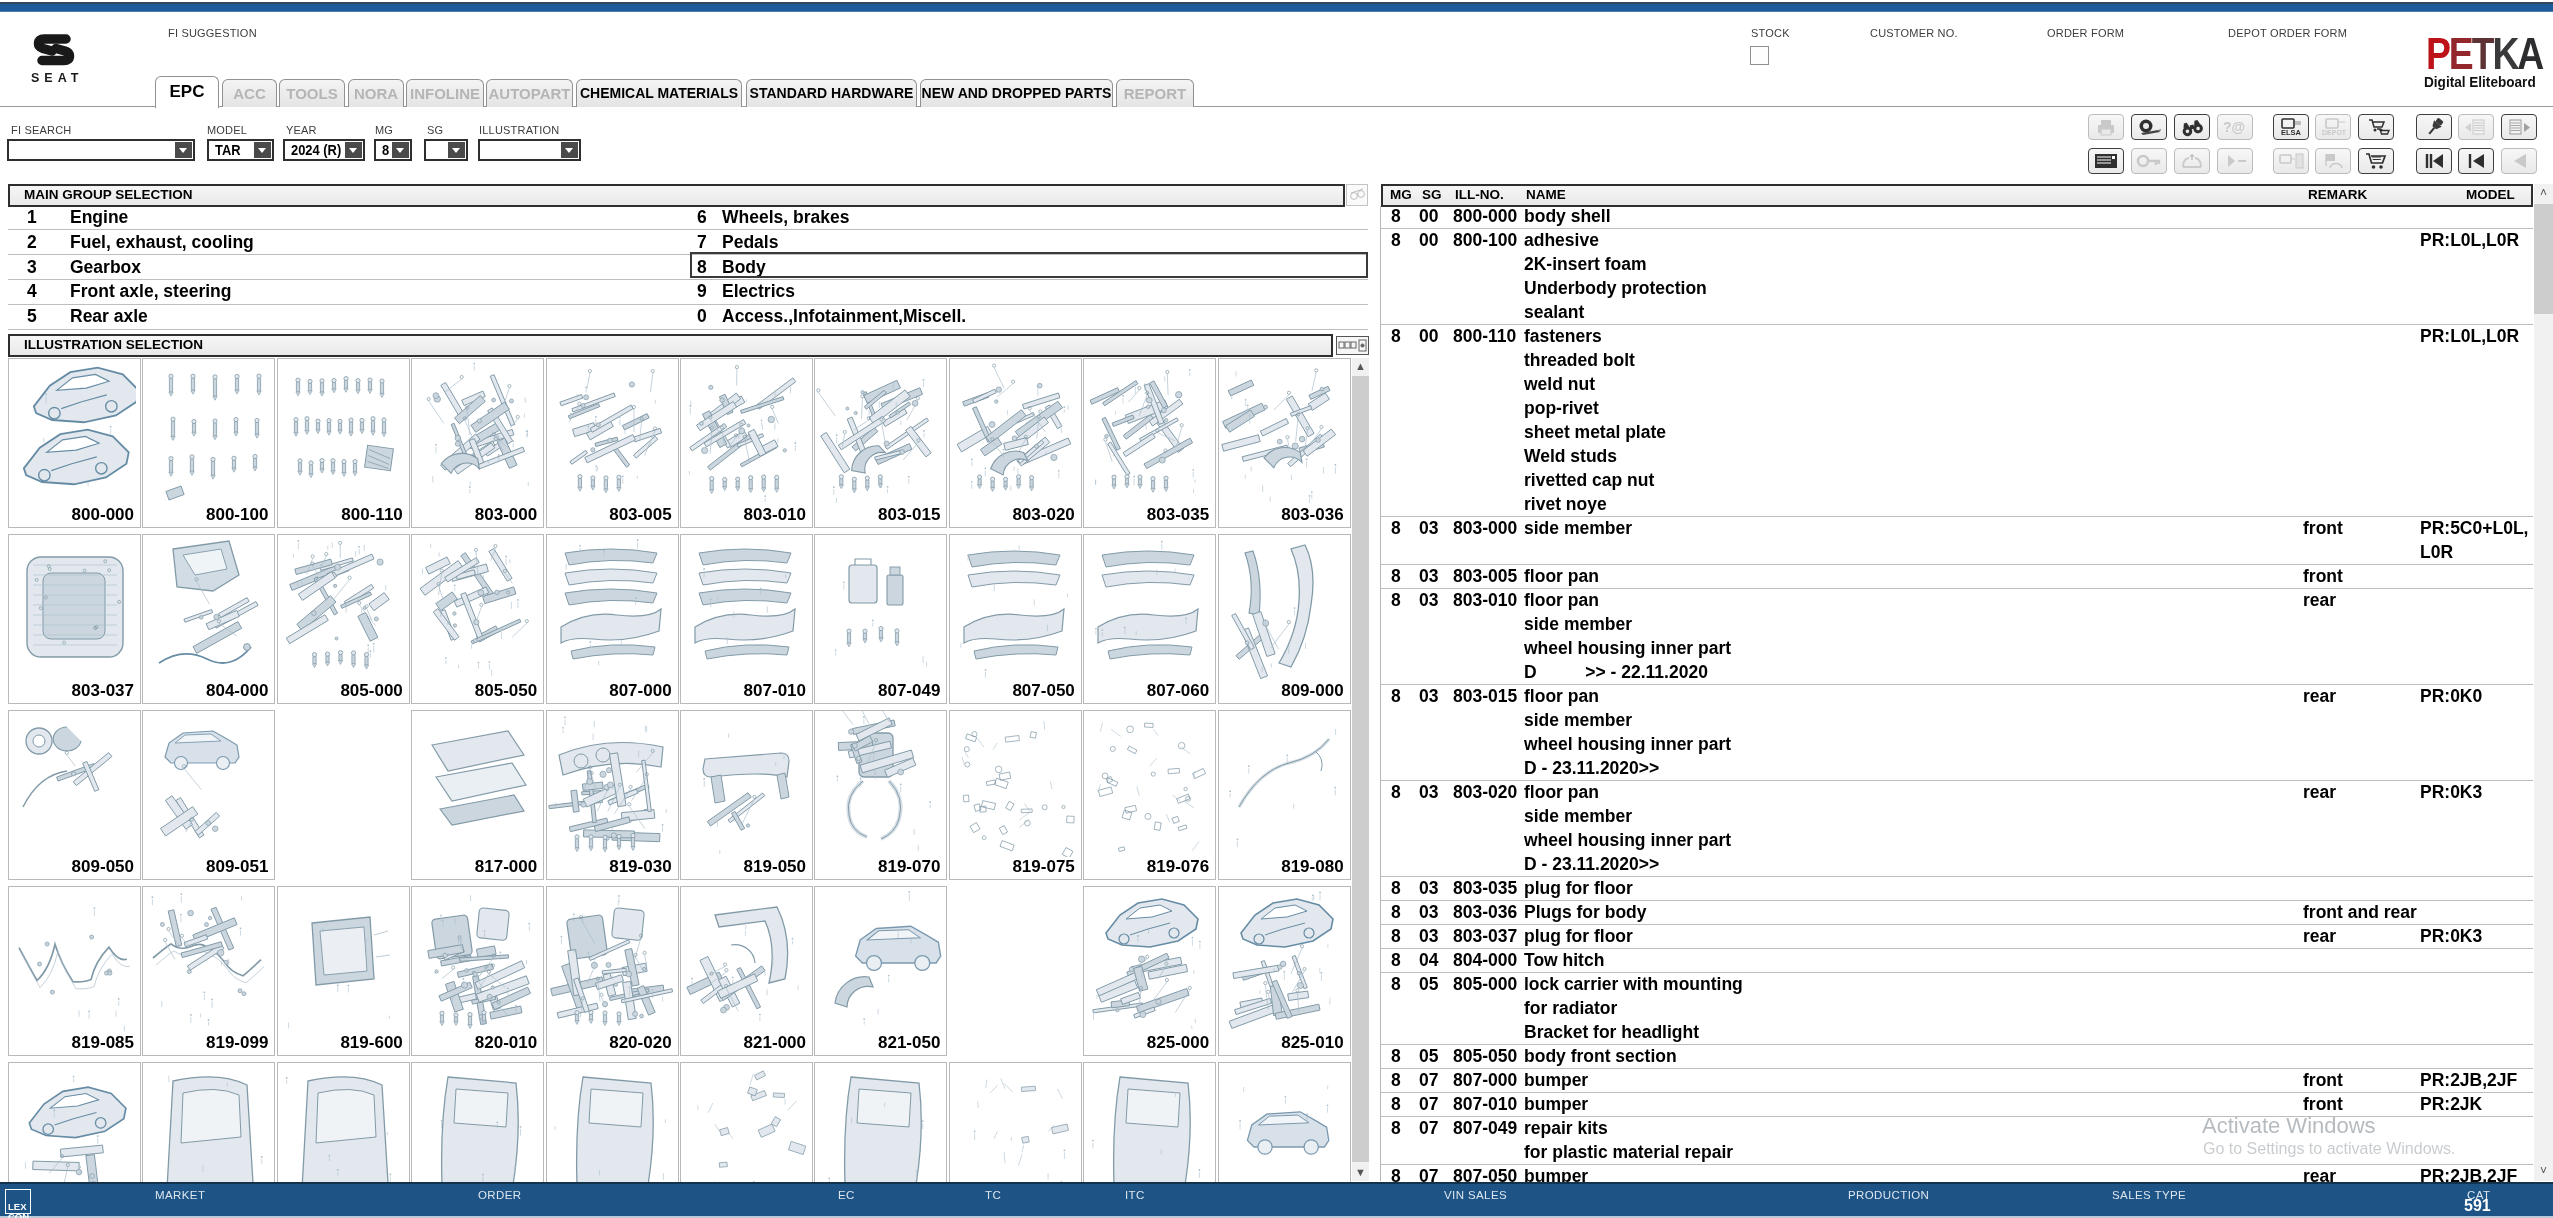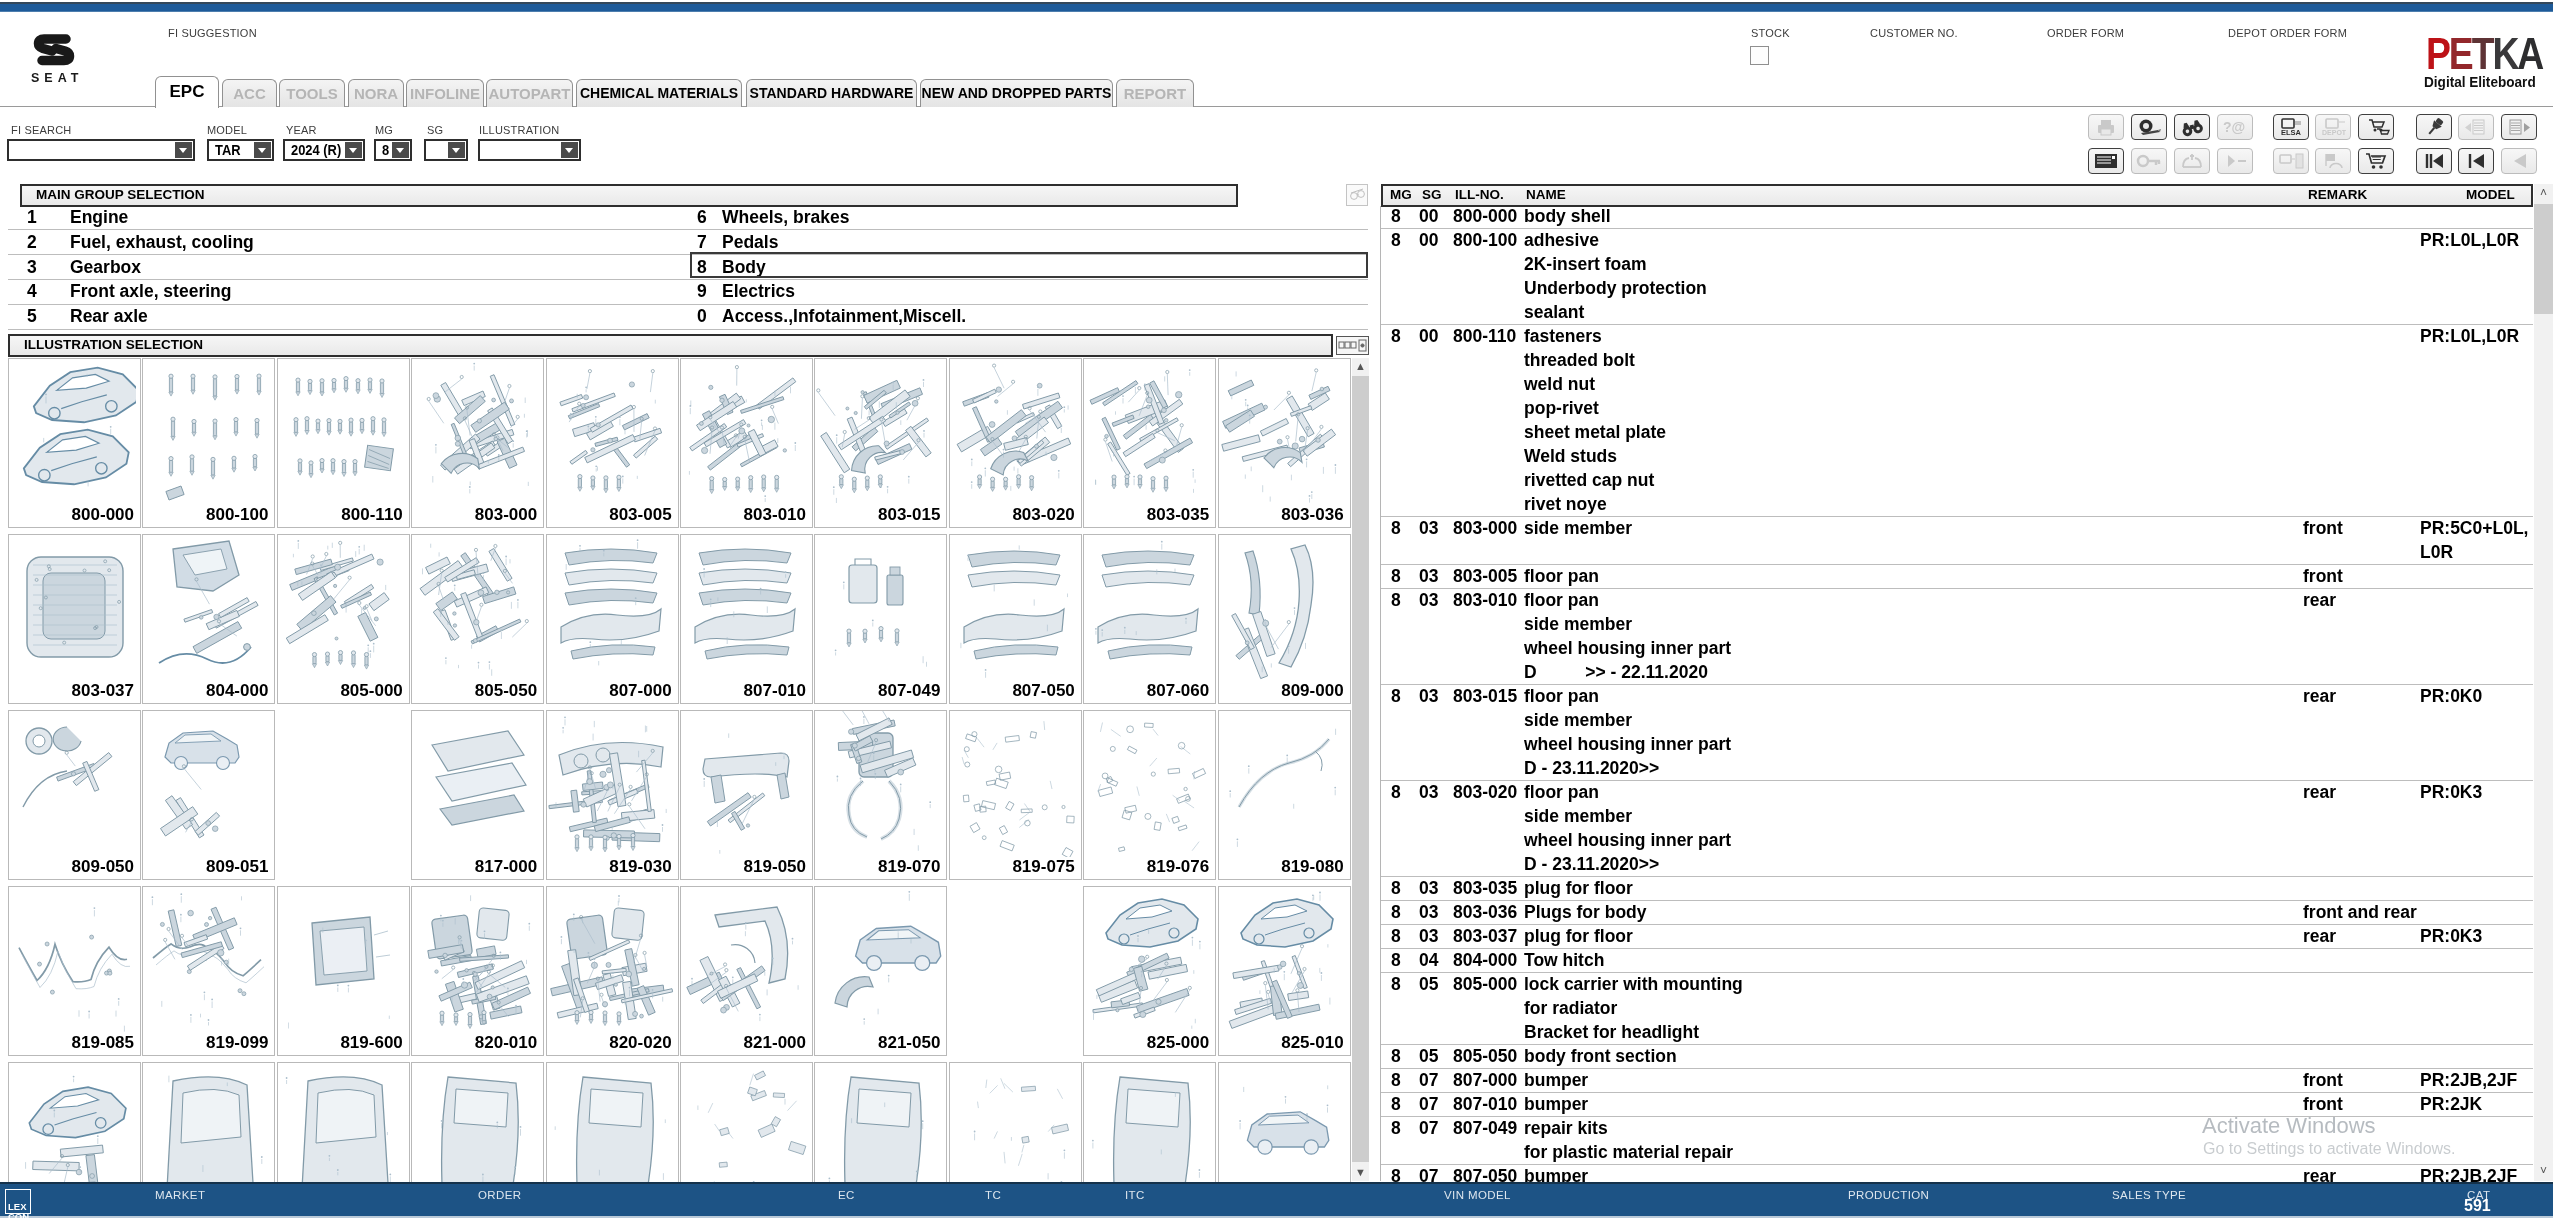--- a/index.html
+++ b/index.html
@@ -195,21 +195,21 @@
     <svg width="30" height="20" viewBox="0 0 30 20" style="position:absolute;left:2px;top:2px">
       <path d="M9 3 v14" stroke="#2f2f2f" stroke-width="2.4"></path>
       <path d="M23 3 v14 L12 10 Z" fill="#2f2f2f"></path>
     </svg>
   </div>
 <div class="btn dis" style="left:2501px;top:148px">
     <svg width="30" height="20" viewBox="0 0 30 20" style="position:absolute;left:2px;top:2px">
       <path d="M22 3 v14 L10 10 Z" fill="#c9c9c9"></path>
     </svg>
   </div>
-<div class="phead" style="left:20px;top:184px;width:1218px;border:2px solid #2e2e2e;line-height:18px">MAIN GROUP SELECTION</div>
+<div class="phead" style="left:8px;top:184px;width:1337px;border:2px solid #2e2e2e;line-height:18px">MAIN GROUP SELECTION</div>
 <div class="a" style="left:1346px;top:184px;width:22px;height:22px;border:1px solid #c4c4c4;background:#fafafa"><svg width="20" height="20" viewBox="0 0 20 20">
       <g stroke="#c0c0c0" fill="none">
         <circle cx="7" cy="11" r="3.4"></circle>
         <circle cx="14" cy="9" r="3.4"></circle>
         <path d="M10 10 l1.5 -0.5 M4 8 l12 -4"></path>
       </g>
     </svg></div>
 <div class="mgrow" style="left:27px;top:205.0px">1</div>
 <div class="mgrow" style="left:70px;top:205.0px">Engine</div>
 <div class="sep" style="left:8px;top:229.4px;width:1360px"></div>
@@ -2255,16 +2255,16 @@
 <div class="a" style="left:2202px;top:1113px;font-size:22px;color:rgba(110,120,130,0.5)">Activate Windows</div>
 <div class="a" style="left:2203px;top:1140px;font-size:16px;color:rgba(110,120,130,0.38)">Go to Settings to activate Windows.</div>
 <div class="a" style="left:0;top:1182px;width:2553px;height:34px;background:#1d5385;border-top:2px solid #15324b;z-index:9"></div>
 <div class="a" style="left:0;top:1216px;width:2553px;height:2px;background:#b9c9d8;z-index:9"></div>
 <div class="a" style="left:5px;top:1189px;width:26px;height:25px;border:1.5px solid #fff;z-index:10;color:#fff;font-weight:bold;font-size:9.5px;line-height:10px;padding:12px 0 0 2px">LEX<br>CON</div>
 <div class="blab" style="left:155px;z-index:11;top:1189px">MARKET</div>
 <div class="blab" style="left:478px;z-index:11;top:1189px">ORDER</div>
 <div class="blab" style="left:838px;z-index:11;top:1189px">EC</div>
 <div class="blab" style="left:985px;z-index:11;top:1189px">TC</div>
 <div class="blab" style="left:1125px;z-index:11;top:1189px">ITC</div>
-<div class="blab" style="left:1444px;z-index:11;top:1189px">VIN MODEL</div>
+<div class="blab" style="left:1444px;z-index:11;top:1189px">VIN SALES</div>
 <div class="blab" style="left:1848px;z-index:11;top:1189px">PRODUCTION</div>
 <div class="blab" style="left:2112px;z-index:11;top:1189px">SALES TYPE</div>
 <div class="blab" style="left:2467px;z-index:11;top:1189px">CAT</div>
 <div class="a" style="left:2464px;top:1197px;font-weight:bold;font-size:16px;color:#fff;z-index:11">591</div>
 </body></html>

